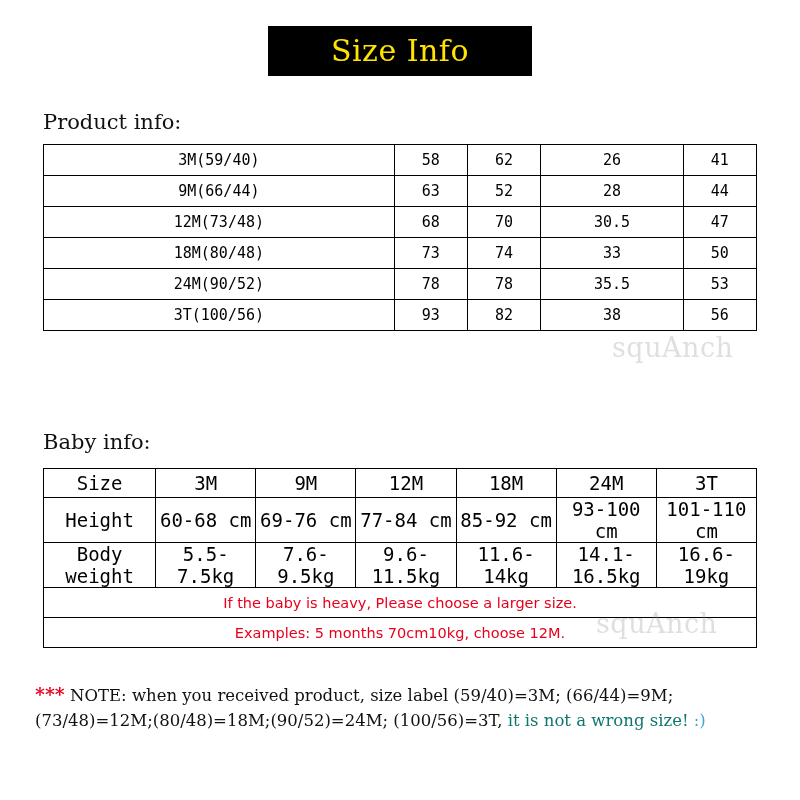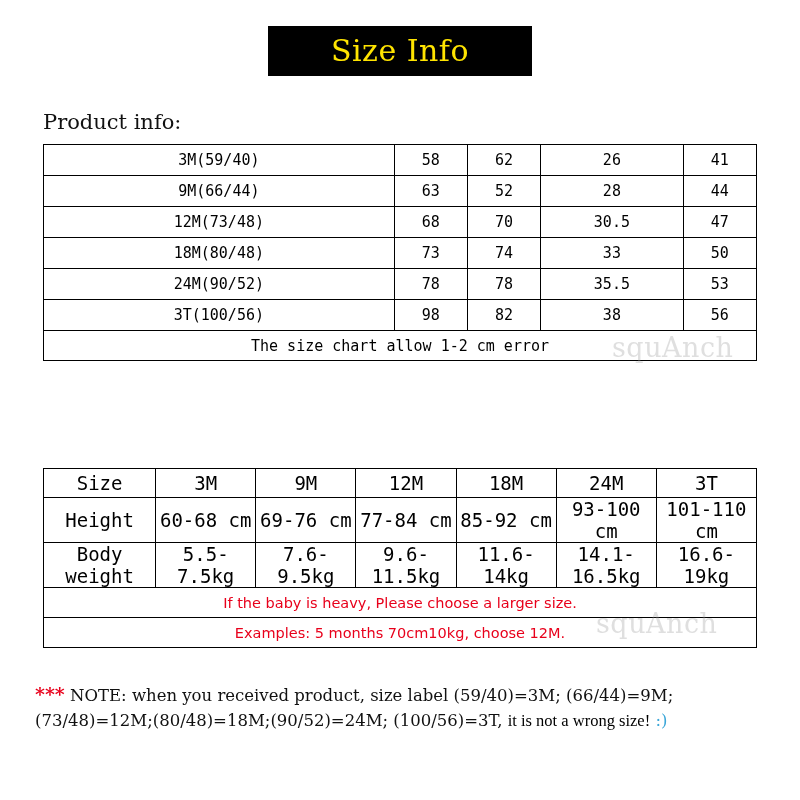--- a/index.html
+++ b/index.html
@@ -106,22 +106,21 @@
     font-family: "DejaVu Serif", serif;
     color: #111;
     line-height: 1.45;
   }
   .bottom-note .stars {
     color: #e8001b;
     font-weight: bold;
     font-size: 19px;
   }
   .bottom-note .red-inline {
-    color: #000000;
-    font-family: Liberation Serif, serif;
+    color: #0f766e;
   }
   .bottom-note .smiley {
     color: #3aa6d8;
   }
 
   
   .watermark {
     position: absolute;
     color: rgba(150,150,150,0.30);
     font-size: 27px;
@@ -177,31 +176,29 @@
       </tr>
       <tr>
         <td>24M(90/52)</td>
         <td>78</td>
         <td>78</td>
         <td>35.5</td>
         <td>53</td>
       </tr>
       <tr>
         <td>3T(100/56)</td>
-        <td>98</td>
+        <td>93</td>
         <td>82</td>
         <td>38</td>
         <td>56</td>
       </tr>
-      <tr class="note-row">
-        <td colspan="5">The size chart allow 1-2 cm error</td>
-      </tr>
     </tbody>
   </table>
 
+  <div class="section-heading" id="baby-info-heading">Baby info:</div>
 
   <table id="baby-table">
     <tbody>
       <tr>
         <td class="rowlabel">Size</td>
         <td class="datacol">3M</td>
         <td class="datacol">9M</td>
         <td class="datacol">12M</td>
         <td class="datacol">18M</td>
         <td class="datacol">24M</td>

